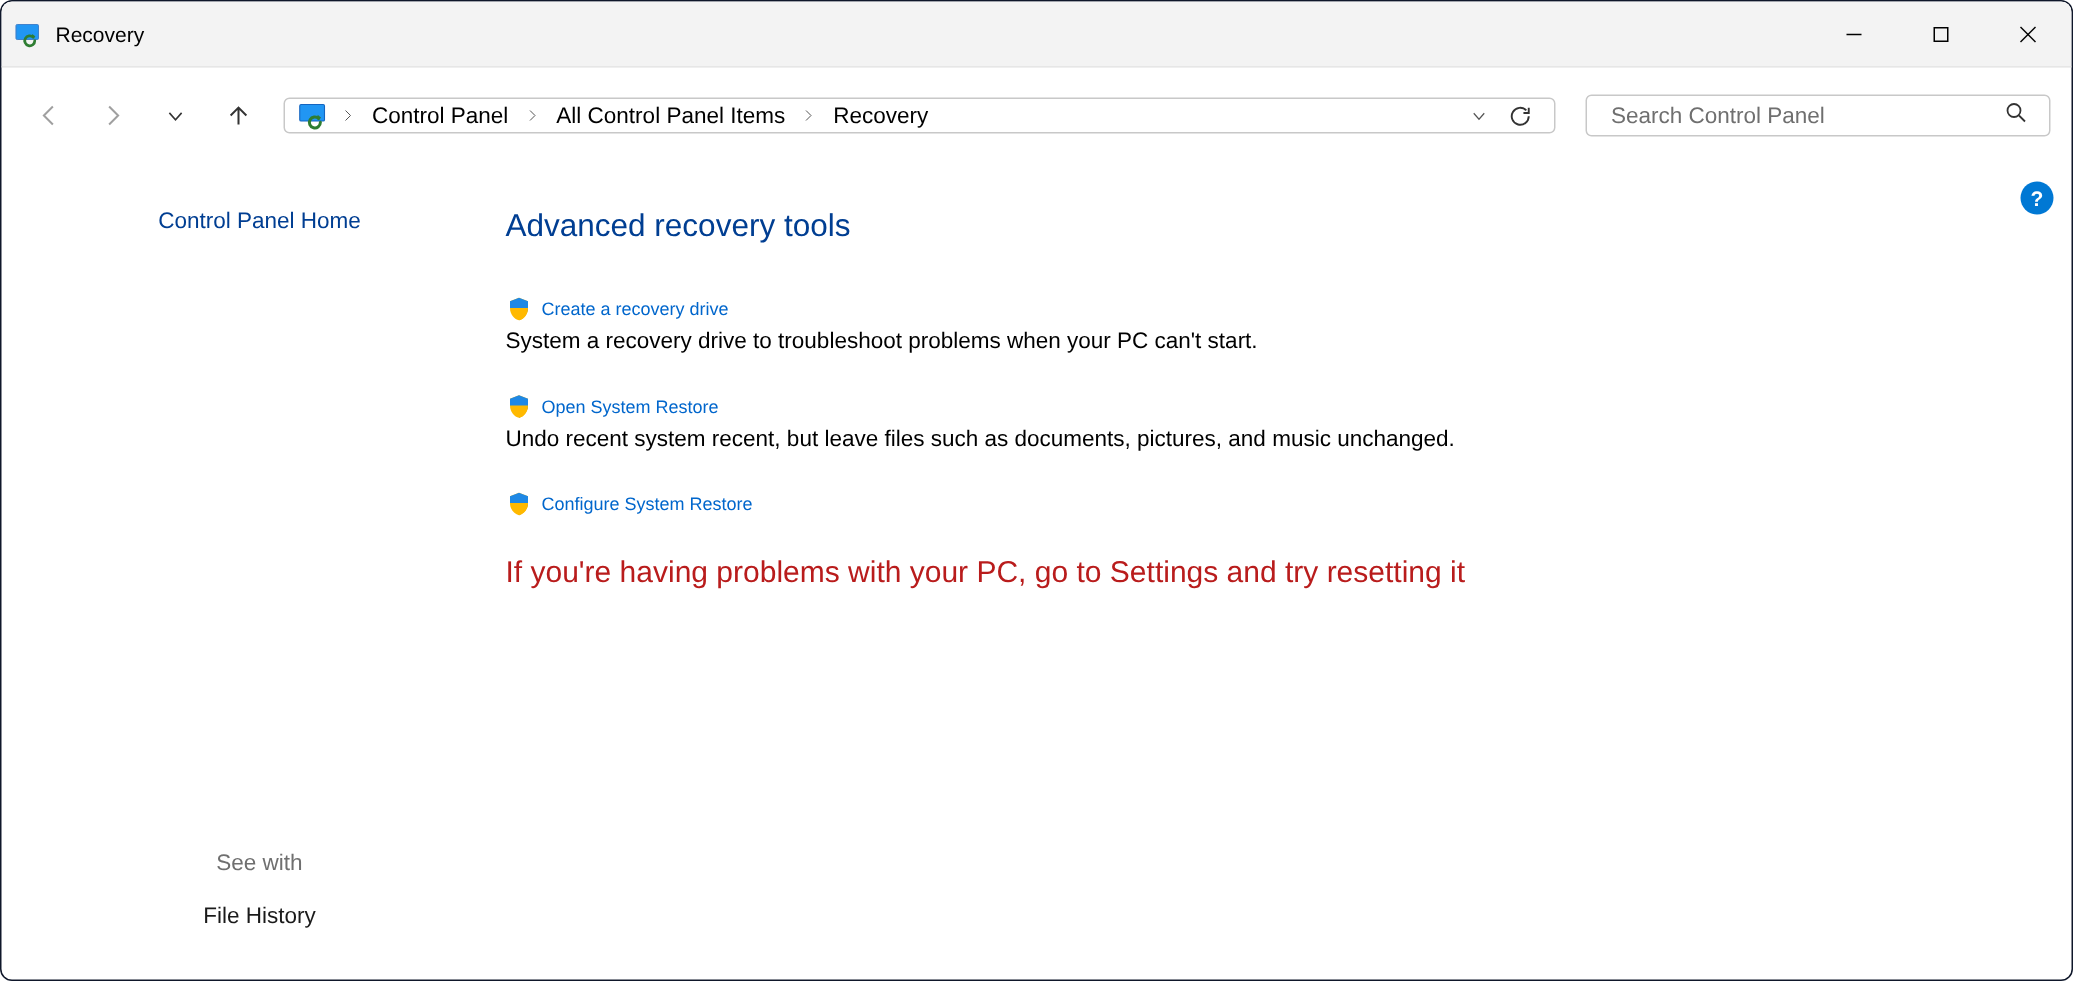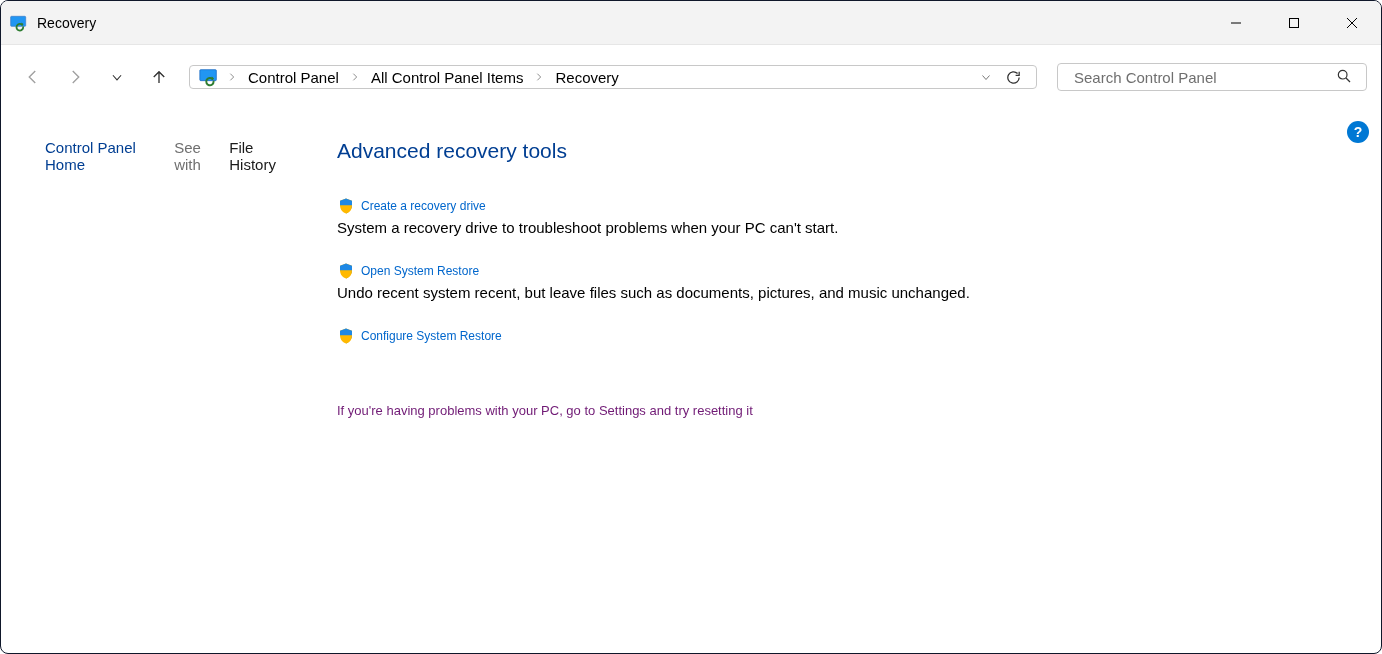--- a/index.html
+++ b/index.html
@@ -104,21 +104,22 @@
   .body {
     flex: 1;
     display: flex;
     position: relative;
     overflow: hidden;
   }
   .sidebar {
     width: 300px;
     padding: 30px 0 20px 44px;
     display: flex;
-    flex-direction: row;
+    flex-direction: column;
+    text-align: center;
   }
   .sidebar .cp-home {
     color: #003E92;
     font-size: 15px;
     cursor: pointer;
   }
   .sidebar .side-spacer { flex: 1; }
   .sidebar .see-also-label {
     color: #6f6f6f;
     font-size: 15px;
@@ -150,24 +151,23 @@
     color: #0066CC;
     font-size: 12px;
     cursor: pointer;
   }
   .tool-desc {
     color: #000;
     font-size: 15px;
   }
   .shield-icon { width: 18px; height: 18px; flex-shrink: 0; }
   .settings-link {
-    color: #701a75;
-    font-size: 13px;
-    cursor: pointer;
-    margin-top: 32px;
+    color: #b91c1c;
+    font-size: 20px;
+    cursor: pointer;
     display: inline-block;
   }
   .help-badge {
     position: absolute;
     top: 12px; right: 12px;
     width: 22px; height: 22px;
     border-radius: 50%;
     background: #0078D4;
     color: #fff;
     font-size: 14px;

